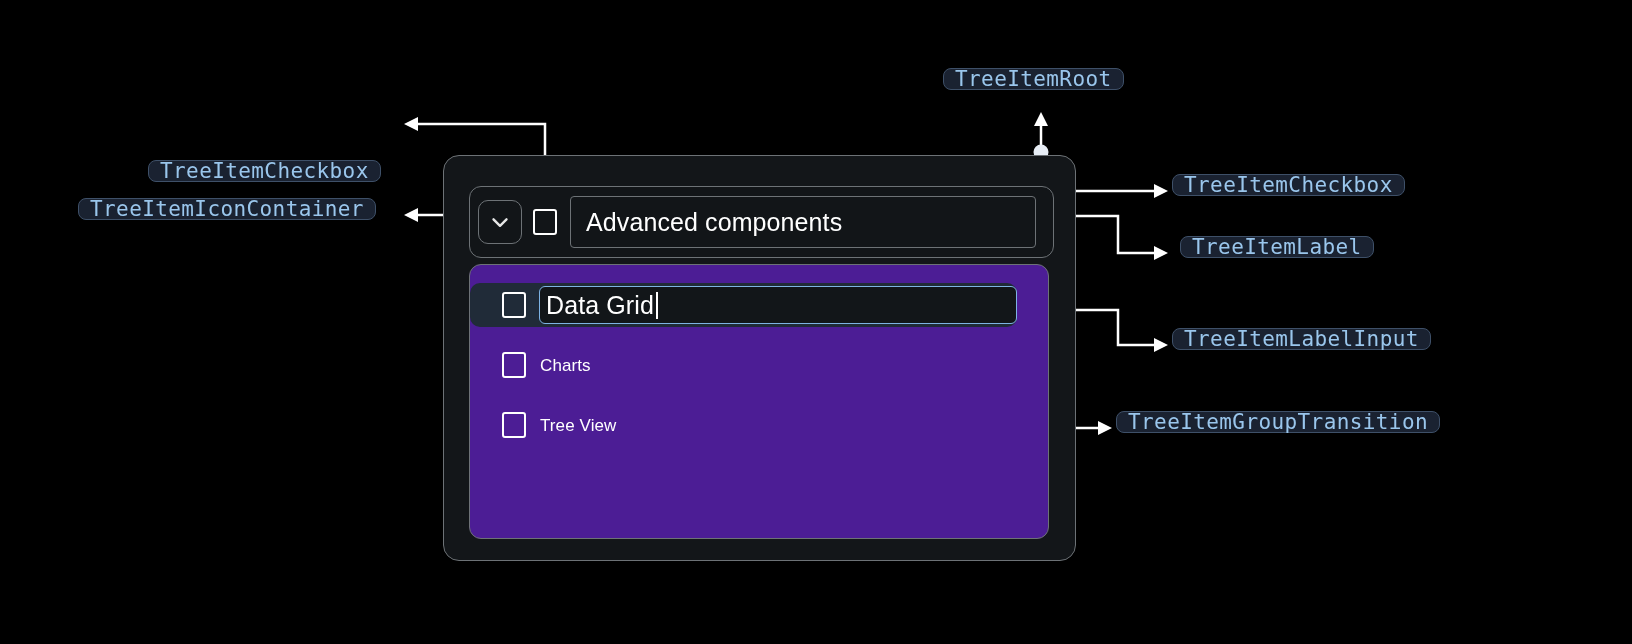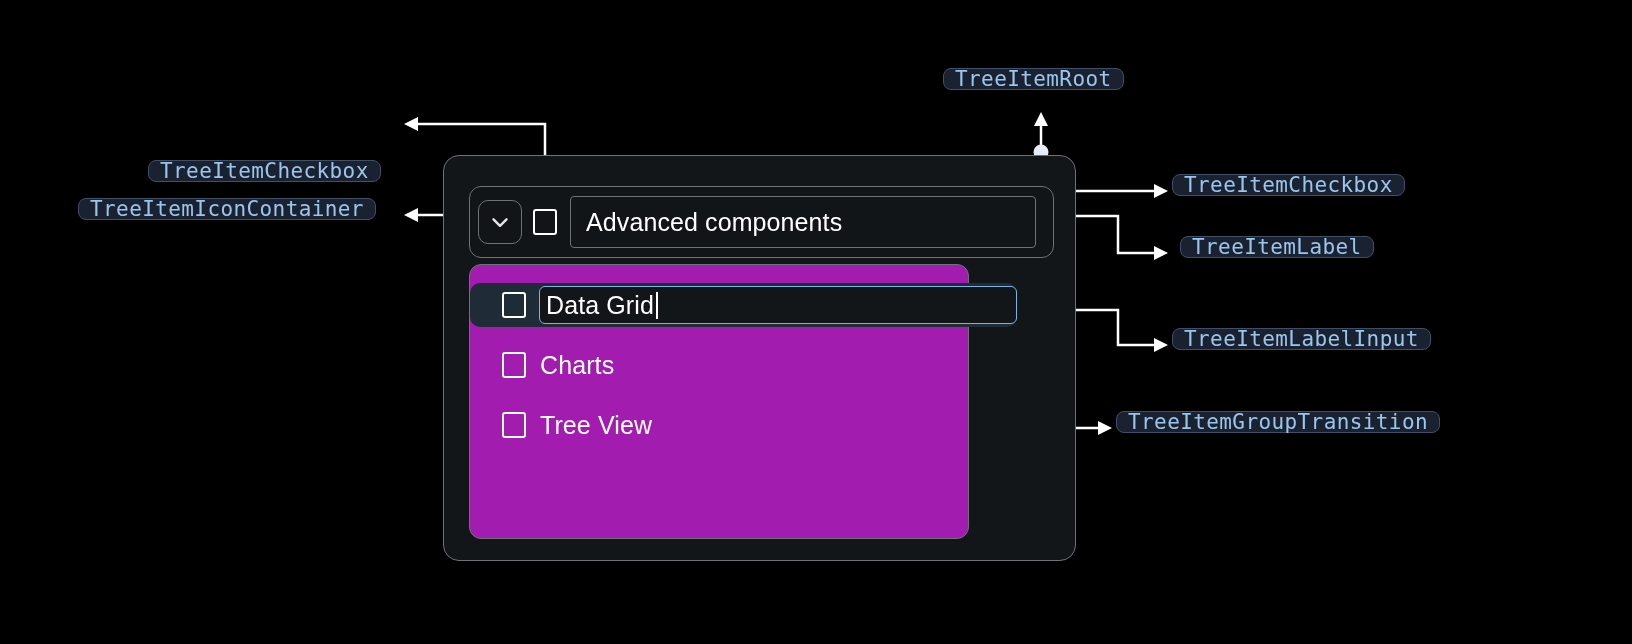--- a/index.html
+++ b/index.html
@@ -113,24 +113,24 @@
     padding-left: 15px;
     color: #ffffff;
     font-size: 25px;
     letter-spacing: 0.1px;
   }
 
   #group-transition {
     position: absolute;
     left: 25px;
     top: 108px;
-    width: 500px;
+    width: 580px;
     height: 275px;
     box-sizing: border-box;
-    background: #a21caf;
+    background: #4c1d95;
     border: 1px solid #6d7276;
     border-radius: 12px;
     padding-top: 18px;
   }
 
   .tree-row {
     position: relative;
     height: 44px;
     margin: 0 0 16px 0;
     display: flex;
@@ -138,21 +138,21 @@
     box-sizing: border-box;
   }
   .tree-row .row-cb {
     width: 24px;
     height: 26px;
     margin-left: 32px;
   }
   .tree-row .row-label {
     margin-left: 14px;
     color: #ffffff;
-    font-size: 25px;
+    font-size: 17px;
     letter-spacing: 0.1px;
     line-height: 1;
   }
 
   .tree-row.selected {
     background: #202b38;
     border-radius: 10px;
     margin-right: 0;
     width: 547px;
   }

